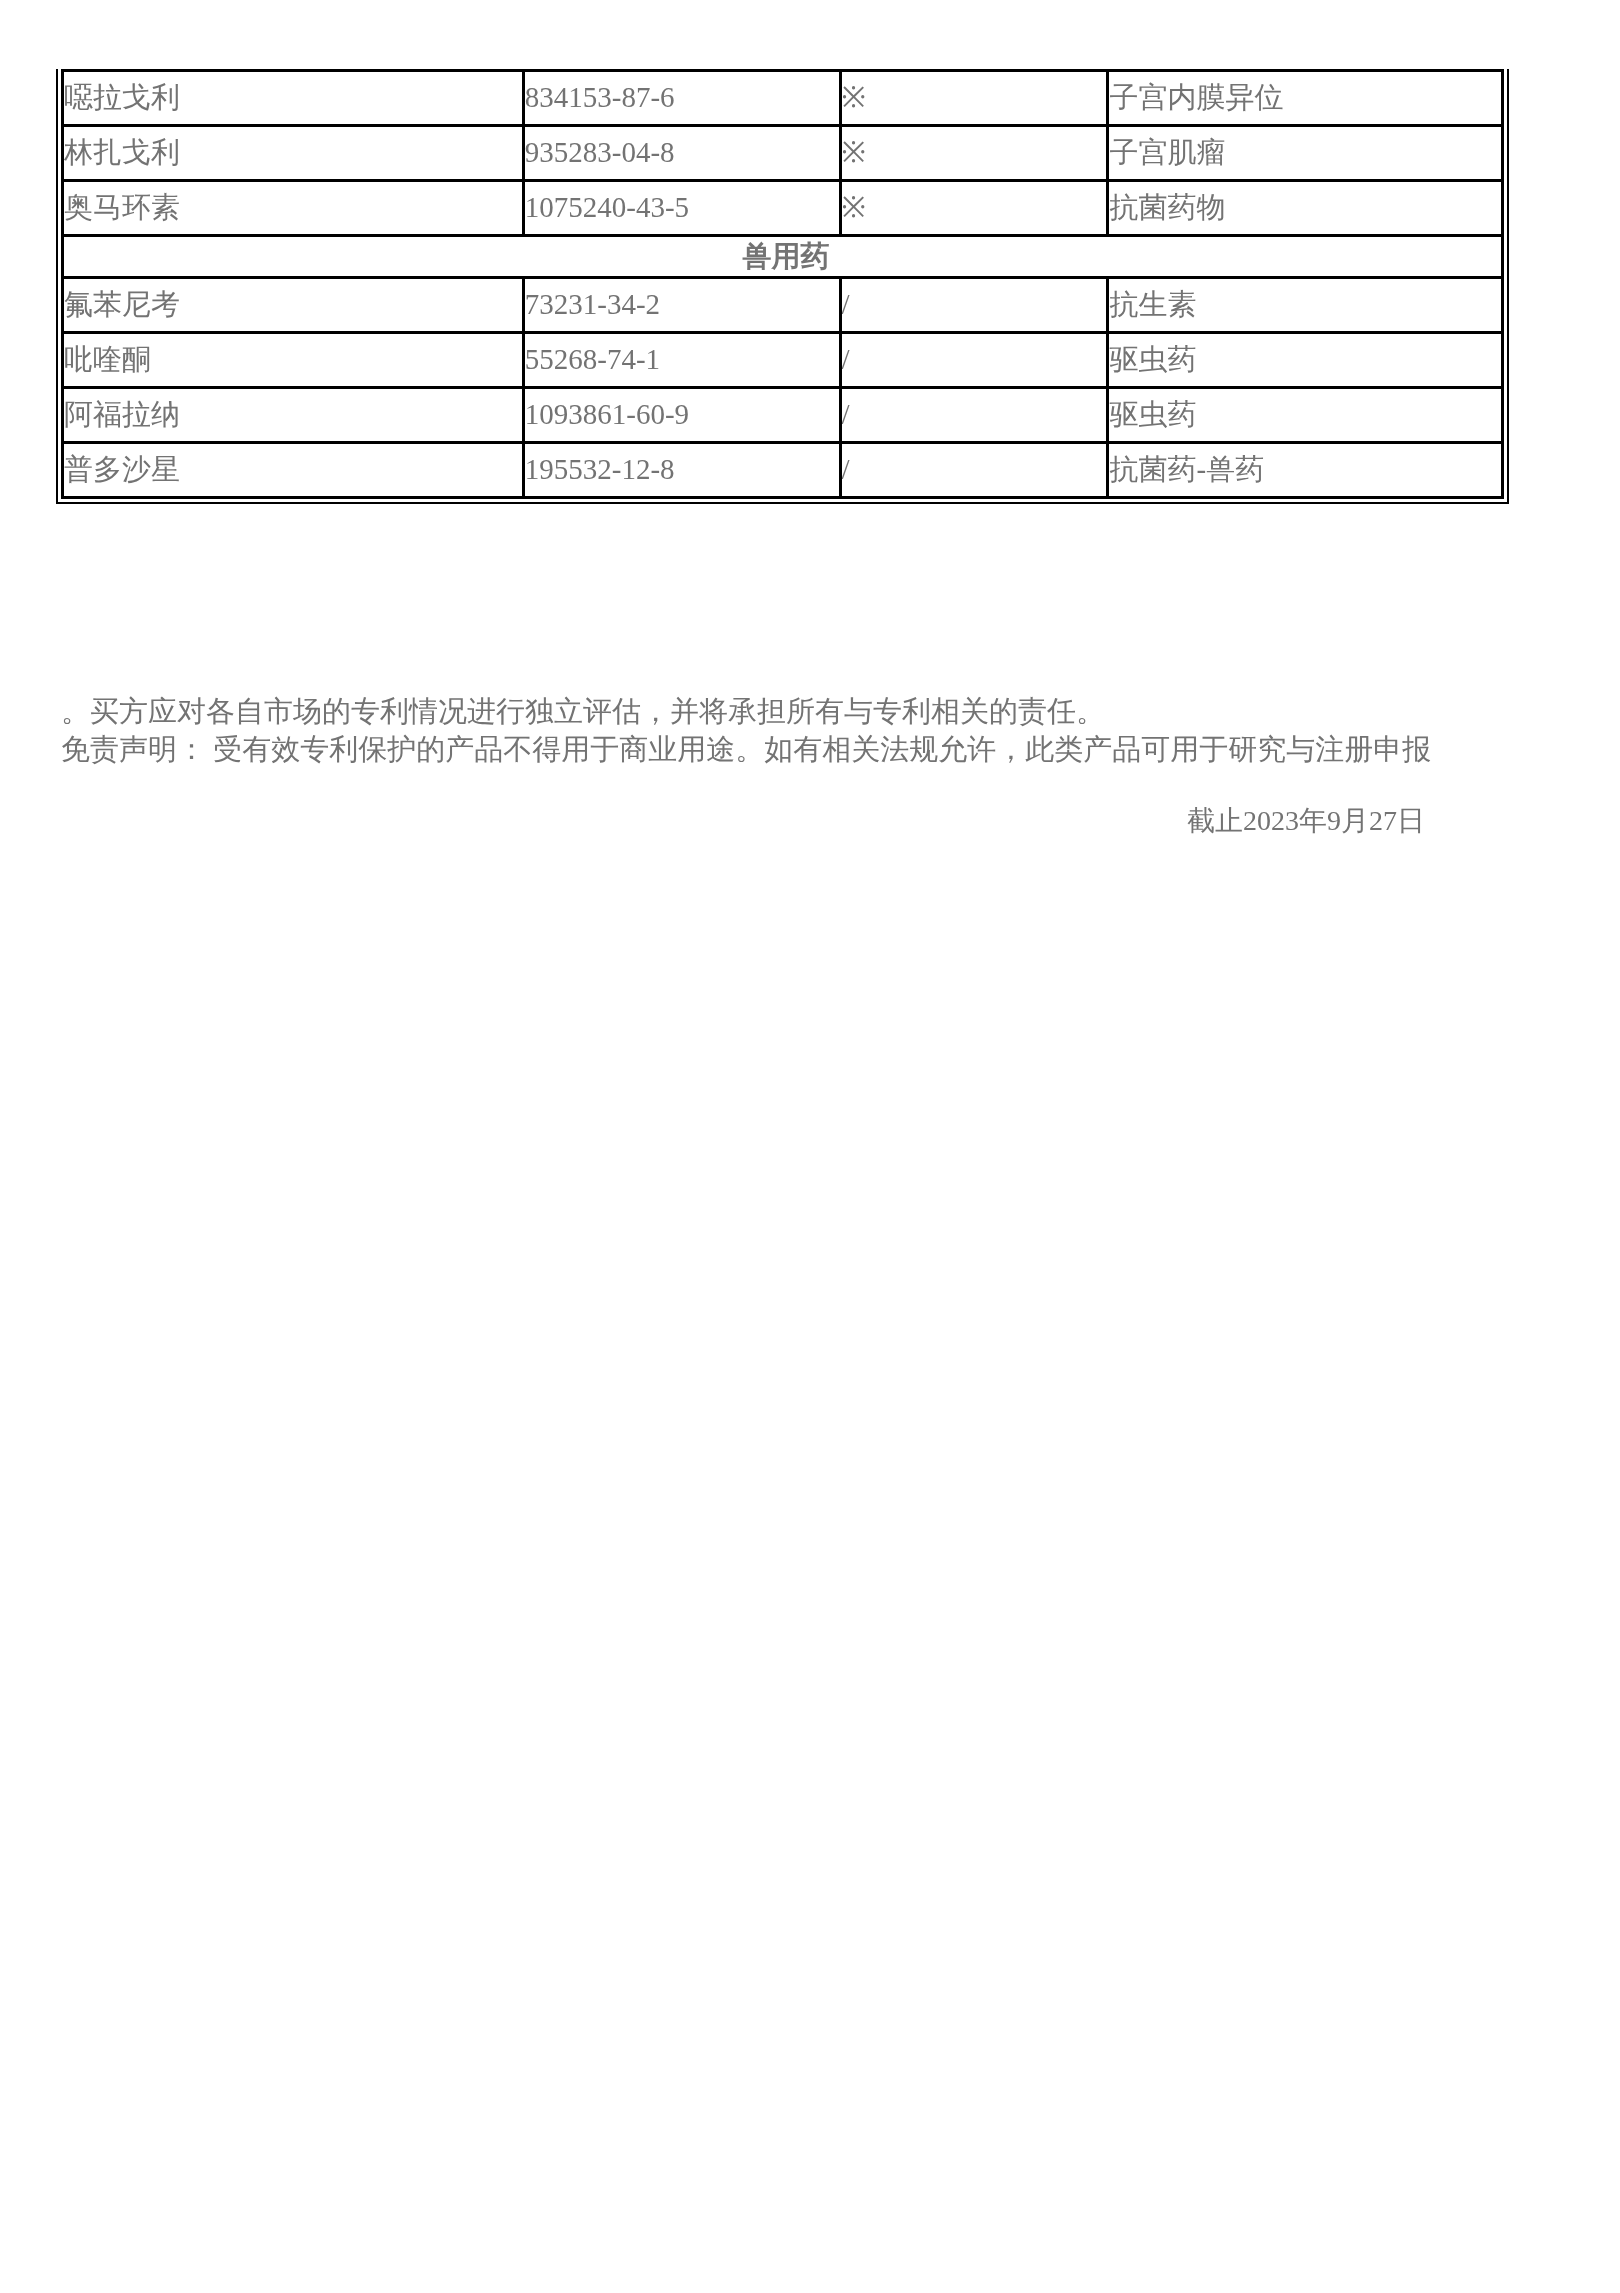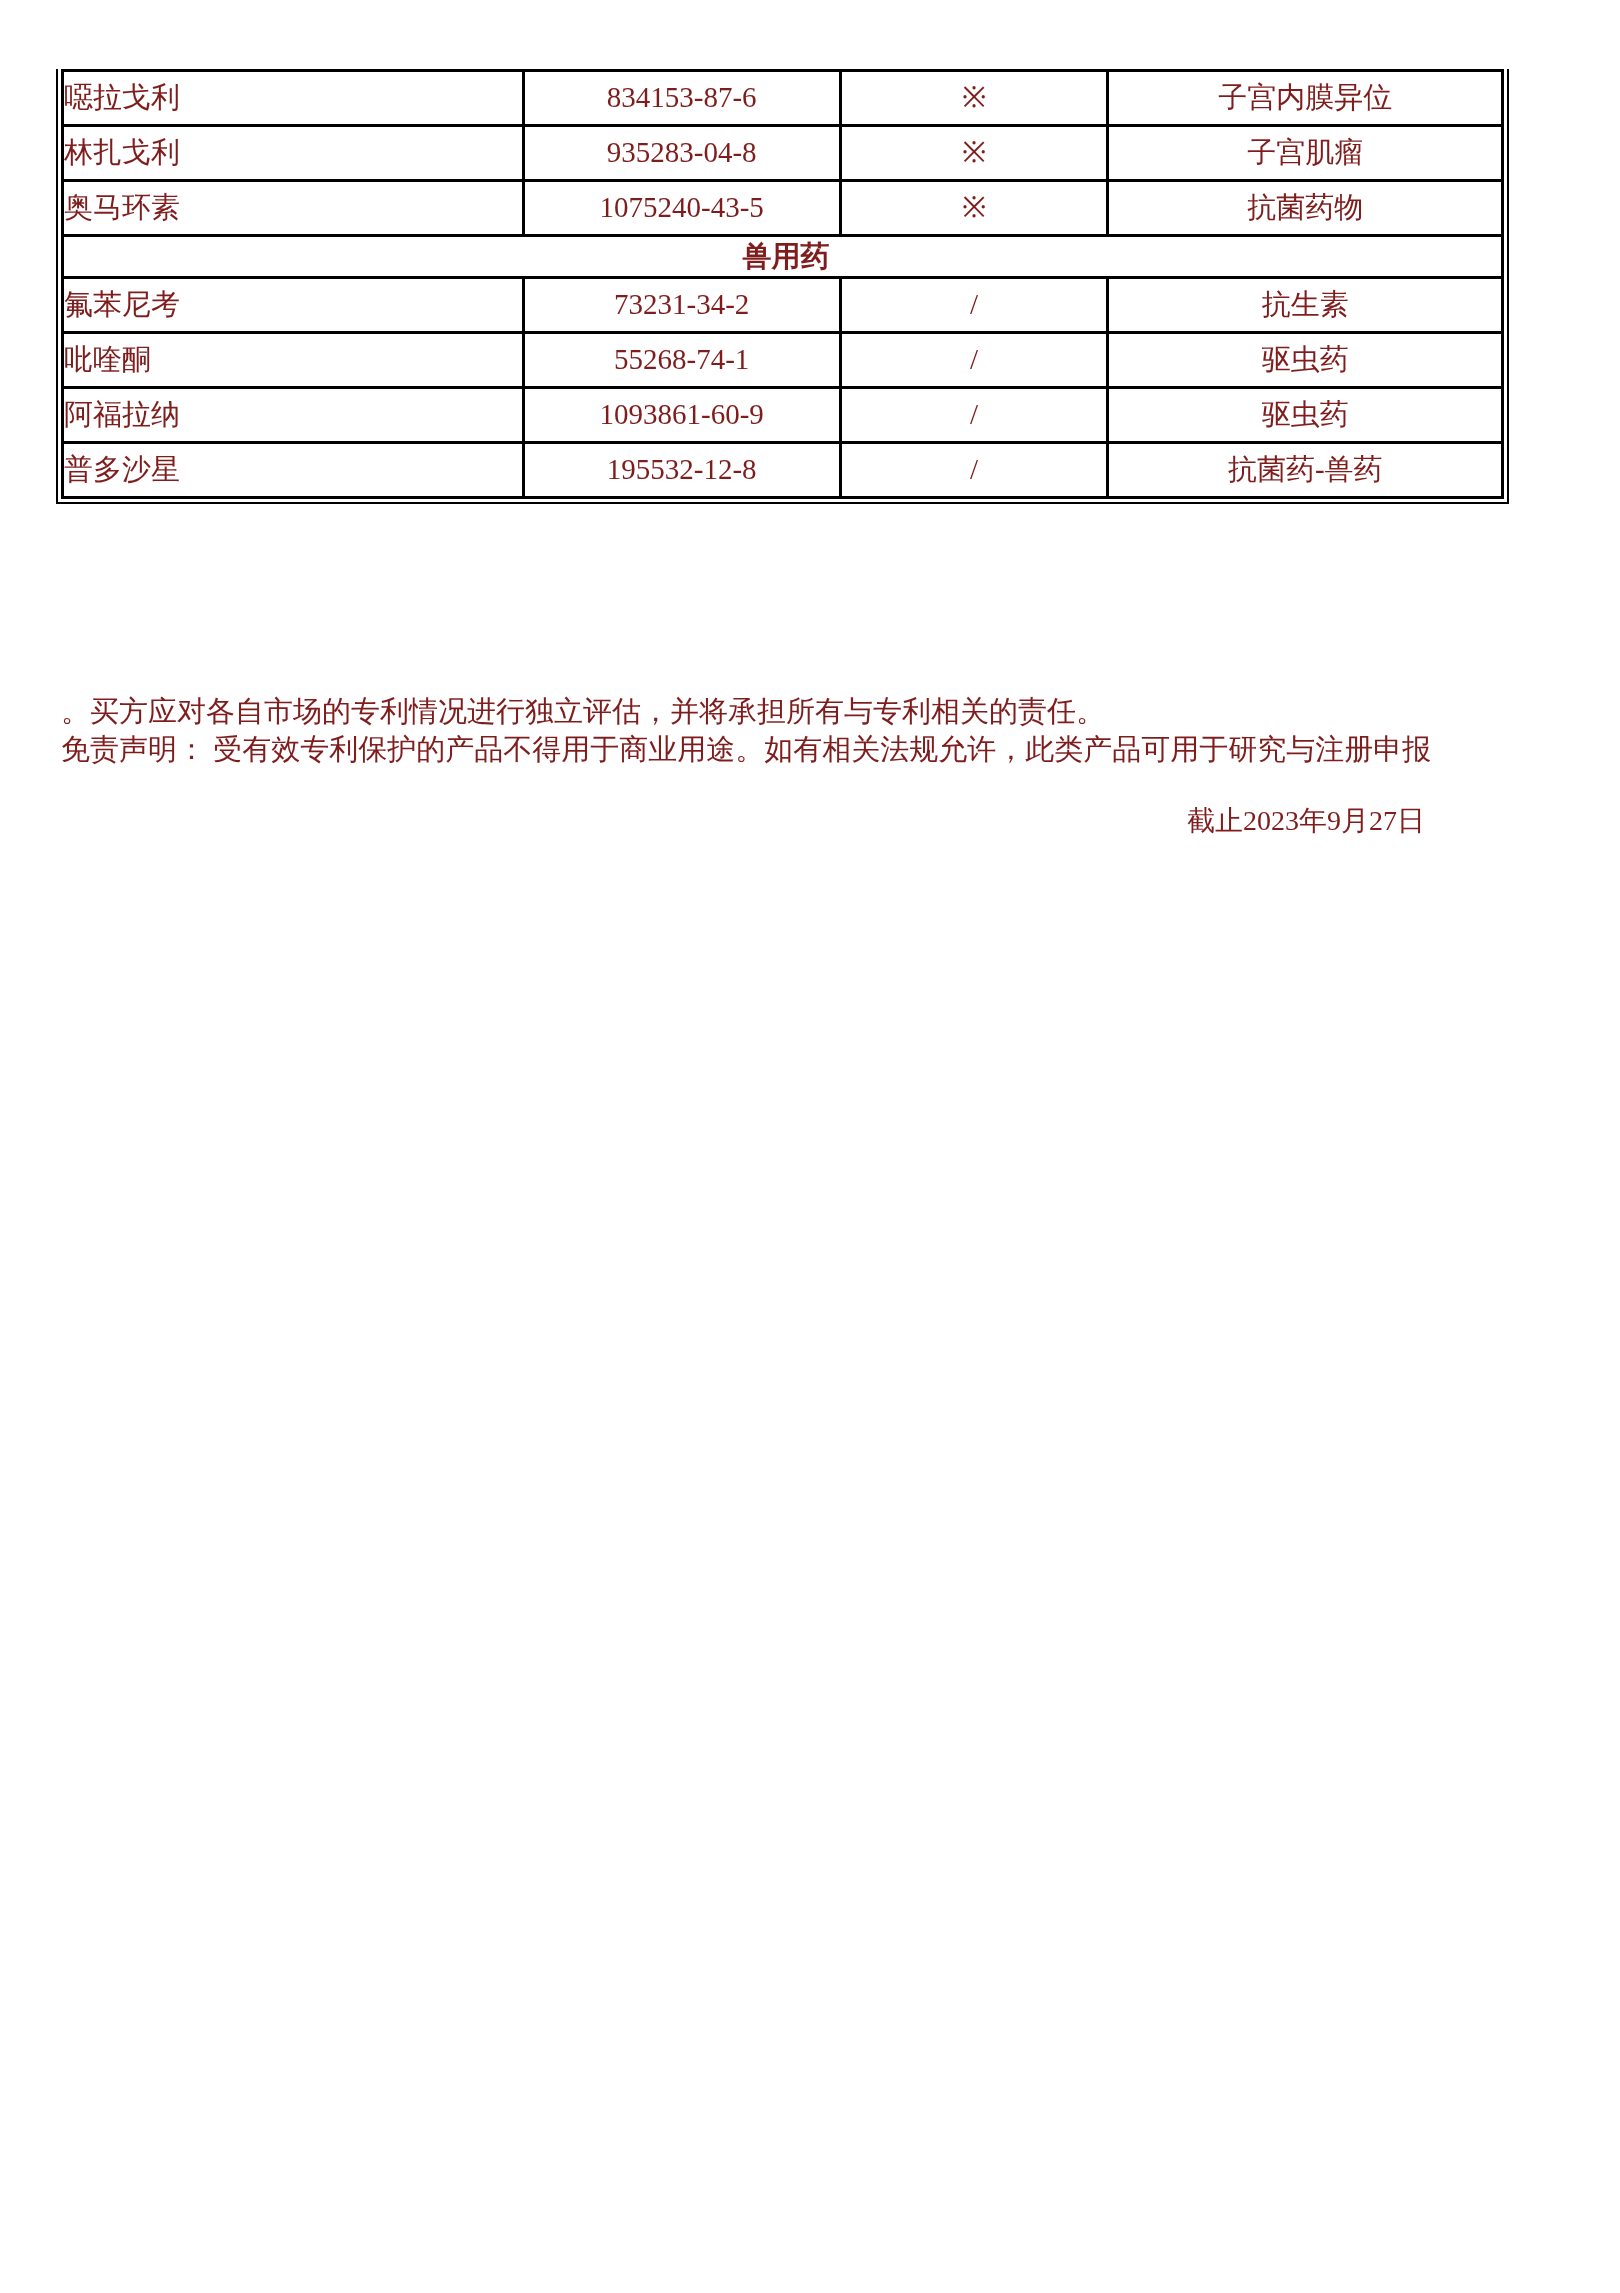--- a/index.html
+++ b/index.html
@@ -2,21 +2,21 @@
 <html><head>
 <meta charset="utf-8">
 <style>
   html, body { margin: 0; padding: 0; background: #888; }
   .page {
     position: relative;
     width: 1620px;
     height: 2294px;
     margin: 0 auto;
     background: #ffffff;
-    color: #7f1d1d;
+    color: #737373;
     font-family: "Liberation Serif", "DejaVu Serif", serif;
     overflow: hidden;
   }
 
   
   .table-outer {
     position: absolute;
     left: 56px;
     top: 69px;
     width: 1453px;
@@ -34,21 +34,21 @@
     border: 3.9px solid #000;
     font-size: 29px;
     line-height: 1.1;
     height: 52px;
     padding: 0;
     vertical-align: middle;
     overflow: hidden;
     white-space: nowrap;
   }
   td.c-name { text-align: left; padding-left: 4.9px; }
-  td.c-cas, td.c-mark, td.c-use { text-align: center; }
+  td.c-cas, td.c-mark, td.c-use { }
   tr.section-row td {
     height: 39px;
     text-align: center;
     font-weight: bold;
     padding-left: 7px;
   }
 
   .disclaimer {
     position: absolute;
     left: 61px;

